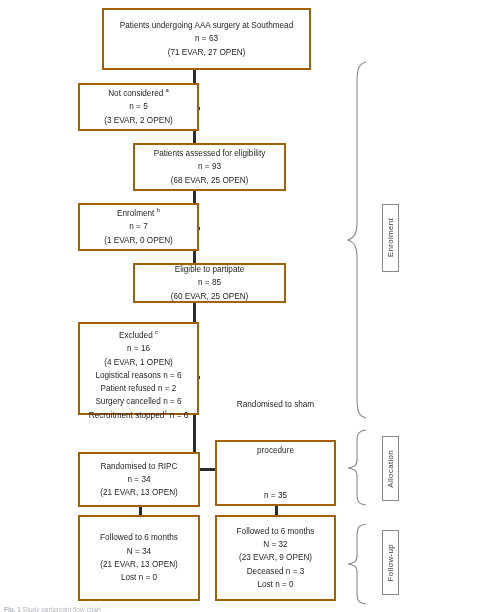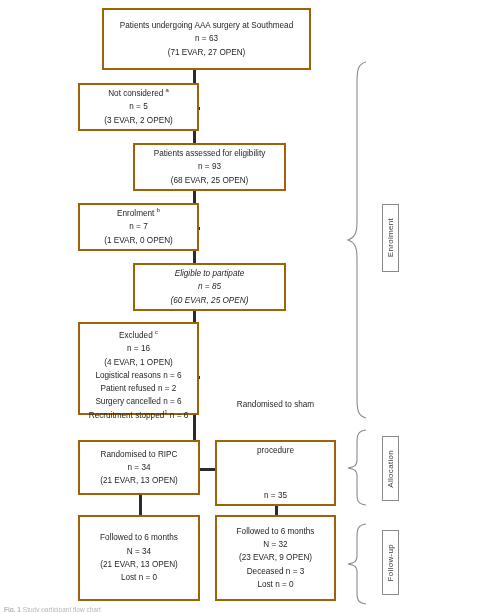--- a/index.html
+++ b/index.html
@@ -136,37 +136,37 @@
     <span class="ln">n = 93</span>
     <span class="ln">(68 EVAR, 25 OPEN)</span>
   </div>
 
   <div class="box" style="left:78px; top:203px; width:121px; height:48px;">
     <span class="ln"><span>Enrolment </span><sup>b</sup></span>
     <span class="ln">n = 7</span>
     <span class="ln">(1 EVAR, 0 OPEN)</span>
   </div>
 
-  <div class="box" style="left:133px; top:263px; width:153px; height:48px;font-style:italic;">
+  <div class="box" style="left:133px; top:263px; width:153px; height:40px;">
     <span class="ln">Eligible to partipate</span>
     <span class="ln">n = 85</span>
     <span class="ln">(60 EVAR, 25 OPEN)</span>
   </div>
 
   <div class="box" style="left:78px; top:322px; width:121px; height:93px; justify-content:flex-start; padding-top:5px;">
     <span class="ln"><span>Excluded </span><sup>c</sup></span>
     <span class="ln">n = 16</span>
     <span class="ln">(4 EVAR, 1 OPEN)</span>
     <span class="ln">Logistical reasons n = 6</span>
     <span class="ln">Patient refused n = 2</span>
     <span class="ln">Surgery cancelled n = 6</span>
     <span class="ln"><span>Recruitment stopped</span><sup>1</sup><span> n = 6</span></span>
   </div>
 
-  <div class="box" style="left:78px; top:440px; width:122px; height:55px;">
+  <div class="box" style="left:78px; top:452px; width:122px; height:55px;">
     <span class="ln">Randomised to RIPC</span>
     <span class="ln">n = 34</span>
     <span class="ln">(21 EVAR,  13 OPEN)</span>
   </div>
 
   <div class="box" style="left:215px; top:440px; width:121px; height:66px;gap:32px;">
     <span class="ln">Randomised to sham</span>
     <span class="ln">procedure</span>
     <span class="ln">n = 35</span>
     <span class="ln">(24 EVAR,  11 OPEN)</span>

